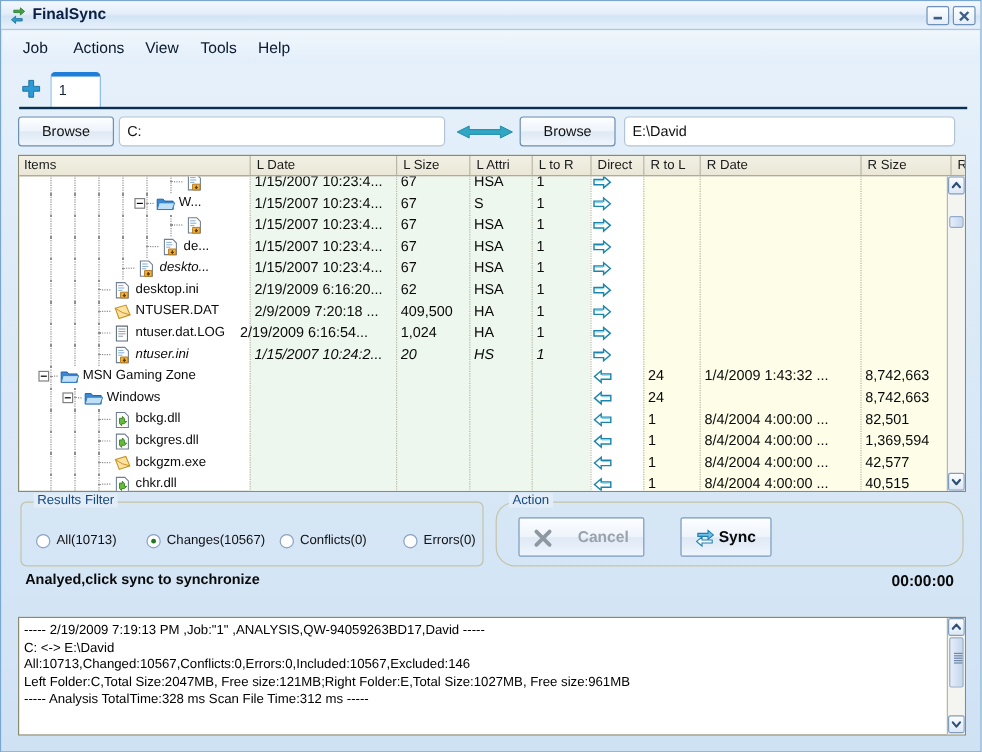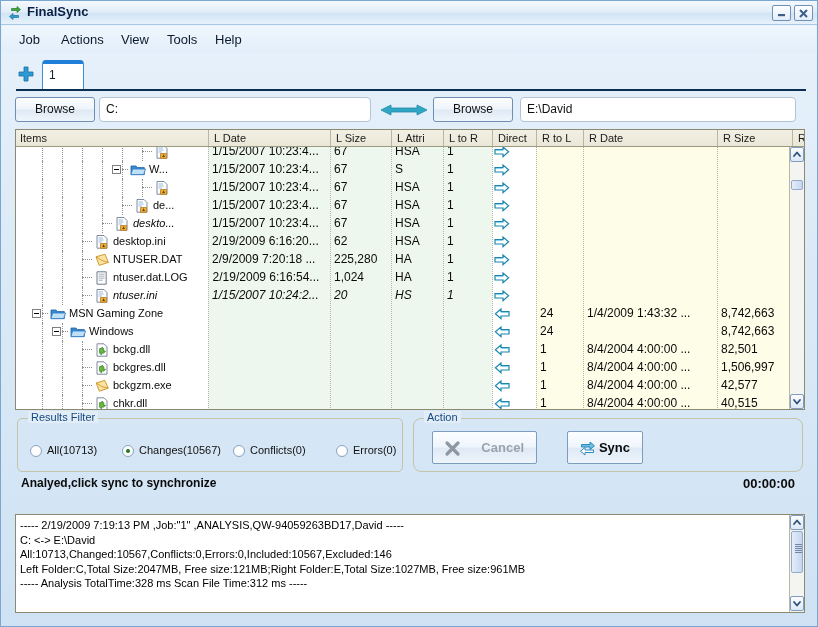--- a/index.html
+++ b/index.html
@@ -226,21 +226,21 @@
   .radio-dot.on:after {
     content: ''; position: absolute; left: 3px; top: 3px;
     width: 4px; height: 4px; border-radius: 50%; background: #1d7a1d;
   }
   .radio-label { position: absolute; left: 17px; top: -1px; font-size: 11px; color: #111; white-space: nowrap; }
 
   
   #action-group {
     position: absolute; left: 412px; top: 417px;
     width: 390px; height: 54px;
-    border: 1px solid #c3c3a8; border-radius: 8px;
+    border: 1px solid #c3c3a8; border-radius: 16px;
   }
   #action-legend {
     position: absolute; left: 10px; top: -8px;
     background: #e2edf8; padding: 0 3px;
     font-size: 11px; color: #16497e;
   }
   .act-btn {
     position: absolute; top: 12px; height: 33px;
     background: linear-gradient(to bottom, #fcfdff 0%, #eff5fc 48%, #dfe9f5 52%, #eef5fc 100%);
     border: 1px solid #7e9cbd; border-radius: 2px;
@@ -510,39 +510,39 @@
           <div class="guide" style="left: 26px;"></div>
           <div class="guide" style="left: 46px;"></div>
           <div class="guide" style="left: 66px;"></div>
           <div class="elbow" style="left: 66px; width: 10px;"></div>
           <span class="ic" style="left: 78px;"><svg width="16" height="16" viewBox="0 0 16 16">
               <path d="M2 4.8 L11 2.2 L14.4 10.4 L5.2 13.4 Z" fill="#fbe2a0" stroke="#c8911f" stroke-width="0.9"></path>
               <path d="M2 4.8 L7.8 8.4 L14.4 10.4" fill="none" stroke="#c8911f" stroke-width="0.8"></path>
             </svg></span>
           <span class="tree-label" style="left: 97px;">NTUSER.DAT</span>
           <span class="cell" style="left: 196px; width: 116px;">2/9/2009 7:20:18 ...</span>
-          <span class="cell" style="left: 318px; width: 55px;">225,280</span>
+          <span class="cell" style="left: 318px; width: 55px;">409,500</span>
           <span class="cell" style="left: 379px; width: 46px;">HA</span>
           <span class="cell" style="left: 431px; width: 43px;">1</span>
           <span class="ic" style="left: 478px; top: 2px;"><svg width="16" height="14" viewBox="0 0 16 14">
               <path d="M1 4.6 L9 4.6 L9 2 L14.6 6.8 L9 11.6 L9 9 L1 9 Z" fill="#ffffff" stroke="#1b86ad" stroke-width="1.2"></path>
               <path d="M2 5.6 L8.6 5.6" stroke="#7fd4ea" stroke-width="1"></path>
             </svg></span>
         </div>
         <div class="row" style="top: 122px;">
           <div class="guide" style="left: 26px;"></div>
           <div class="guide" style="left: 46px;"></div>
           <div class="guide" style="left: 66px;"></div>
           <div class="elbow" style="left: 66px; width: 10px;"></div>
           <span class="ic" style="left: 78px;"><svg width="16" height="16" viewBox="0 0 16 16">
               <path d="M3 1.8 H12.2 V14.2 H3 Z" fill="#ffffff" stroke="#5d6b7c" stroke-width="0.9"></path>
               <path d="M4.6 4.2 H10.6 M4.6 6.2 H10.6 M4.6 8.2 H10.6 M4.6 10.2 H8.6" stroke="#8a98a8" stroke-width="0.8"></path>
             </svg></span>
           <span class="tree-label" style="left: 97px;">ntuser.dat.LOG</span>
-          <span class="cell" style="left: 192px; width: 116px; text-align: center;">2/19/2009 6:16:54...</span>
+          <span class="cell" style="left: 184px; width: 116px;">2/19/2009 6:16:54...</span>
           <span class="cell" style="left: 318px; width: 55px;">1,024</span>
           <span class="cell" style="left: 379px; width: 46px;">HA</span>
           <span class="cell" style="left: 431px; width: 43px;">1</span>
           <span class="ic" style="left: 478px; top: 2px;"><svg width="16" height="14" viewBox="0 0 16 14">
               <path d="M1 4.6 L9 4.6 L9 2 L14.6 6.8 L9 11.6 L9 9 L1 9 Z" fill="#ffffff" stroke="#1b86ad" stroke-width="1.2"></path>
               <path d="M2 5.6 L8.6 5.6" stroke="#7fd4ea" stroke-width="1"></path>
             </svg></span>
         </div>
         <div class="row" style="top: 140px; font-style: italic;">
           <div class="guide" style="left: 26px;"></div>
@@ -622,21 +622,21 @@
           <div class="guide" style="left: 46px;"></div>
           <div class="guide" style="left: 66px;"></div>
           <div class="elbow" style="left: 66px; width: 10px;"></div>
           <span class="ic" style="left: 78px;"><svg width="16" height="16" viewBox="0 0 16 16">
               <path d="M3 1.8 H10 L13 4.8 V14.2 H3 Z" fill="#ffffff" stroke="#6f7f93" stroke-width="0.9"></path>
               <path d="M5.6 6.6 h2.4 v-1.6 l1.8 1.9 v2.4 h1.8 l-1.9 1.8 h-2.3 v1.8 l-1.8-1.9 z" fill="#66bb3c" stroke="#2f7a1a" stroke-width="0.7"></path>
             </svg></span>
           <span class="tree-label" style="left: 97px;">bckgres.dll</span>
           <span class="cell" style="left: 524px; width: 41px;">1</span>
           <span class="cell" style="left: 571px; width: 128px;">8/4/2004 4:00:00 ...</span>
-          <span class="cell" style="left: 705px; width: 69px;">1,506,997</span>
+          <span class="cell" style="left: 705px; width: 69px;">1,369,594</span>
           <span class="ic" style="left: 478px; top: 2px;"><svg width="16" height="14" viewBox="0 0 16 14">
               <path d="M15 4.6 L7 4.6 L7 2 L1.4 6.8 L7 11.6 L7 9 L15 9 Z" fill="#ffffff" stroke="#1b86ad" stroke-width="1.2"></path>
               <path d="M14 5.6 L7.4 5.6" stroke="#7fd4ea" stroke-width="1"></path>
             </svg></span>
         </div>
         <div class="row" style="top: 230px;">
           <div class="guide" style="left: 26px;"></div>
           <div class="guide" style="left: 46px;"></div>
           <div class="guide" style="left: 66px;"></div>
           <div class="elbow" style="left: 66px; width: 10px;"></div>

